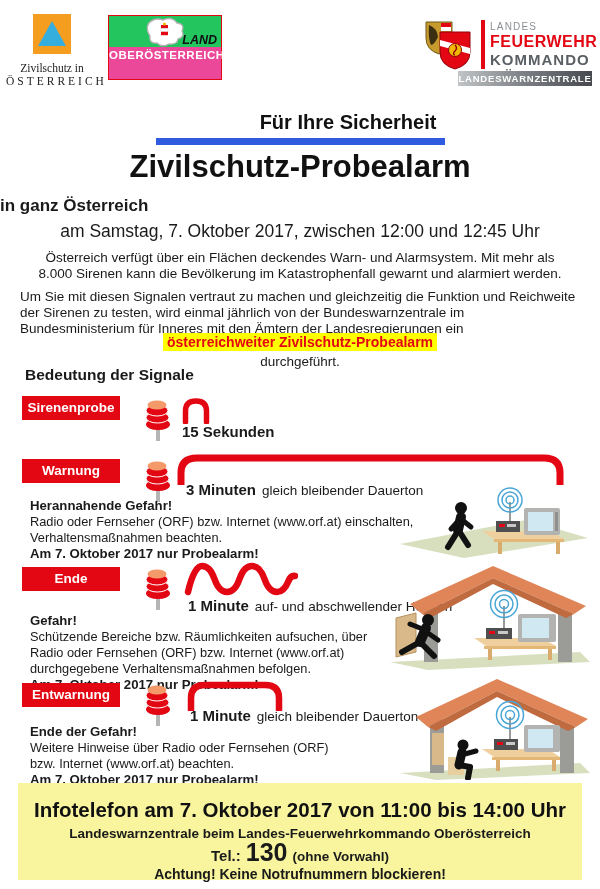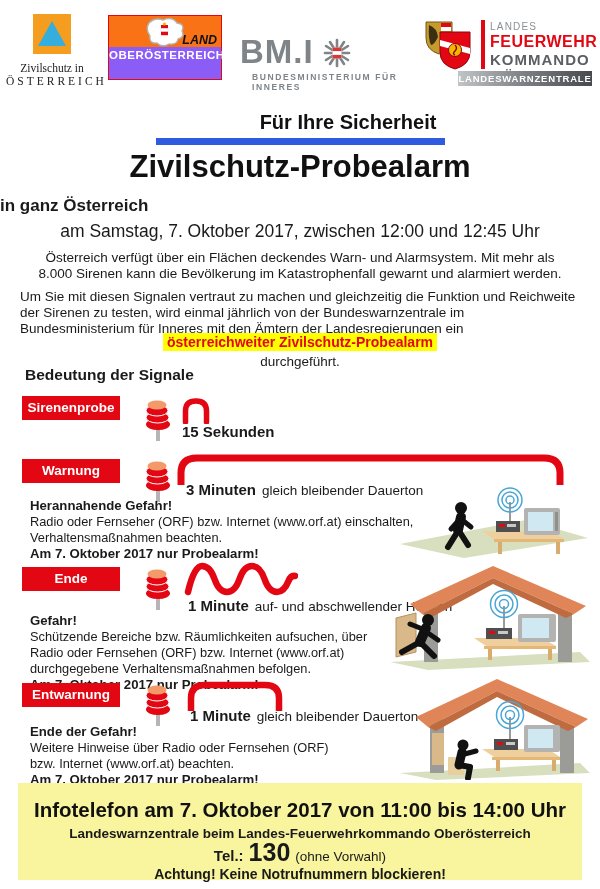--- a/index.html
+++ b/index.html
@@ -10,24 +10,24 @@
   
   .logo-zs{left:6px;top:14px;width:92px;text-align:center;font-family:"Liberation Serif",serif;}
   .zs-square{display:inline-block;width:38px;height:40px;background:#f59d1e;position:relative;}
   .zs-tri{position:absolute;left:5px;top:7px;width:0;height:0;
           border-left:14px solid transparent;border-right:14px solid transparent;
           border-bottom:25px solid #35aede;}
   .zs-l1{font-size:11.5px;margin-top:4px;color:#222;}
   .zs-l2{font-size:11.5px;letter-spacing:3px;color:#222;margin-top:1px;}
 
   .logo-land{left:108px;top:15px;width:112px;height:63px;background:#ffffff;border:1px solid #e30613;}
-  .land-top{position:relative;height:31px;background:#f97316;}
+  .land-top{position:relative;height:31px;background:#22c55e;}
   .land-map{position:absolute;left:30px;top:1px;}
   .land-word{position:absolute;right:4px;bottom:0;font-style:italic;font-weight:bold;font-size:12.5px;color:#111;}
-  .land-band{height:32px;background:#8b5cf6;color:#fff;font-weight:bold;font-size:11.5px;
+  .land-band{height:32px;background:#ec4899;color:#fff;font-weight:bold;font-size:11.5px;
              text-align:center;letter-spacing:0.5px;padding-top:2px;box-sizing:border-box;}
 
   .logo-bmi{left:240px;top:36px;width:180px;color:#7e8488;}
   .bmi-row{display:flex;align-items:flex-start;}
   .bmi-word{font-size:33px;font-weight:bold;letter-spacing:1px;line-height:32px;}
   .bmi-eagle{margin-left:8px;margin-top:2px;}
   .bmi-tag{font-size:8.5px;font-weight:bold;letter-spacing:1.6px;margin-top:4px;margin-left:12px;}
 
   .logo-fw{left:424px;top:18px;width:168px;height:68px;}
   .fw-bar{position:absolute;left:57px;top:2px;width:4px;height:49px;background:#e30613;}
@@ -62,21 +62,21 @@
   .sec-text .nt{font-weight:bold;font-size:13.2px;}
   .sec-text span{display:block;}
 
   
   .footer{left:18px;top:783px;width:564px;height:97px;background:#f8f59e;text-align:center;}
   .ft1{font-size:20.5px;font-weight:bold;margin-top:15px;color:#111;}
   .ft2{font-size:13.5px;font-weight:bold;margin-top:4px;}
   .ft-tel{margin-top:0;display:flex;justify-content:center;align-items:baseline;gap:5px;}
   .ft-tel .lab{font-size:15px;font-weight:bold;}
   .ft-tel .num{font-size:25px;font-weight:bold;line-height:22px;}
-  .ft-tel .suf{font-size:13.5px;font-weight:normal;}
+  .ft-tel .suf{font-size:13.5px;font-weight:bold;}
   .ft3{font-size:14px;font-weight:bold;margin-top:2px;}
 </style>
 </head>
 <body>
 
 <div class="page">
 
   <div class="abs logo-zs">
     <span class="zs-square"><span class="zs-tri"></span></span>
     <div class="zs-l1">Zivilschutz in</div>
@@ -92,39 +92,20 @@
           <rect x="22" y="11.4" width="7" height="3.4" fill="#ffffff" stroke="#cccccc" stroke-width="0.4"></rect>
           <rect x="22" y="14.8" width="7" height="3.4" fill="#e30613"></rect>
           <circle cx="25.5" cy="7" r="1.6" fill="#f2b705"></circle>
         </g>
       </svg>
       <span class="land-word">LAND</span>
     </div>
     <div class="land-band">OBERÖSTERREICH</div>
   </div>
 
-  <div class="abs logo-bmi">
-    <div class="bmi-row">
-      <span class="bmi-word">BM.I</span>
-      <svg class="bmi-eagle" width="30" height="30" viewBox="0 0 30 30">
-        <g stroke="#7e8488" stroke-width="2.6" stroke-linecap="round">
-          <line x1="15" y1="2" x2="15" y2="28"></line>
-          <line x1="4" y1="8" x2="26" y2="22"></line>
-          <line x1="4" y1="22" x2="26" y2="8"></line>
-          <line x1="8" y1="4" x2="22" y2="26"></line>
-          <line x1="8" y1="26" x2="22" y2="4"></line>
-          <line x1="3" y1="15" x2="27" y2="15"></line>
-        </g>
-        <rect x="10.5" y="9.5" width="9" height="11" fill="#ffffff"></rect>
-        <rect x="10.5" y="9.5" width="9" height="3.6" fill="#d23b36"></rect>
-        <rect x="10.5" y="16.9" width="9" height="3.6" fill="#d23b36"></rect>
-      </svg>
-    </div>
-    <div class="bmi-tag">BUNDESMINISTERIUM FÜR INNERES</div>
-  </div>
 
   <div class="abs logo-fw">
     <svg class="abs" style="left:0;top:2px" width="56" height="50" viewBox="0 0 56 50">
       <path d="M2 2 h26 v16 q0 12 -13 16 q-13 -4 -13 -16 z" fill="#c79a2e" stroke="#6e5a16" stroke-width="1"></path>
       <path d="M5 5 q8 3 9 12 q-4 8 -7 8 q-3 -6 -2 -20 z" fill="#3b2f12"></path>
       <rect x="17" y="3" width="10" height="4" fill="#e30613"></rect>
       <rect x="17" y="7" width="10" height="4" fill="#ffffff"></rect>
       <path d="M16 12 h30 v20 q0 13 -15 17 q-15 -4 -15 -17 z" fill="#e30613" stroke="#8e040c" stroke-width="1"></path>
       <path d="M16 20 l30 8 v6 l-30 -8 z" fill="#ffffff"></path>
       <circle cx="31" cy="30" r="6.5" fill="#f2b705" stroke="#8e040c" stroke-width="1"></circle>

